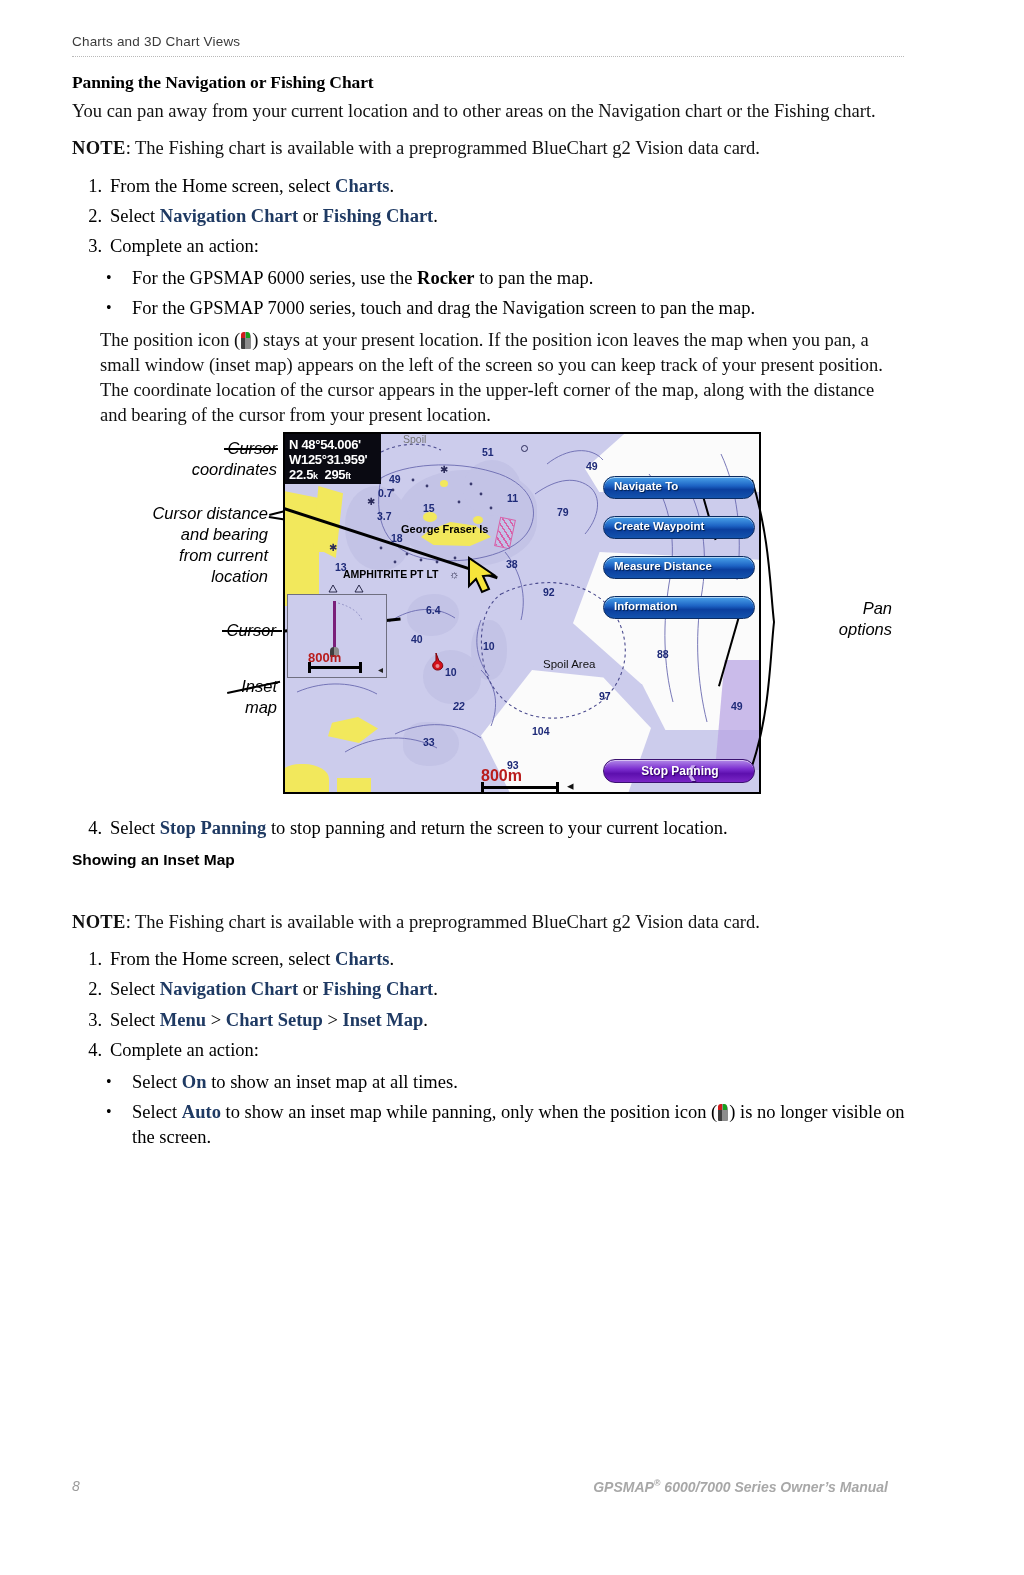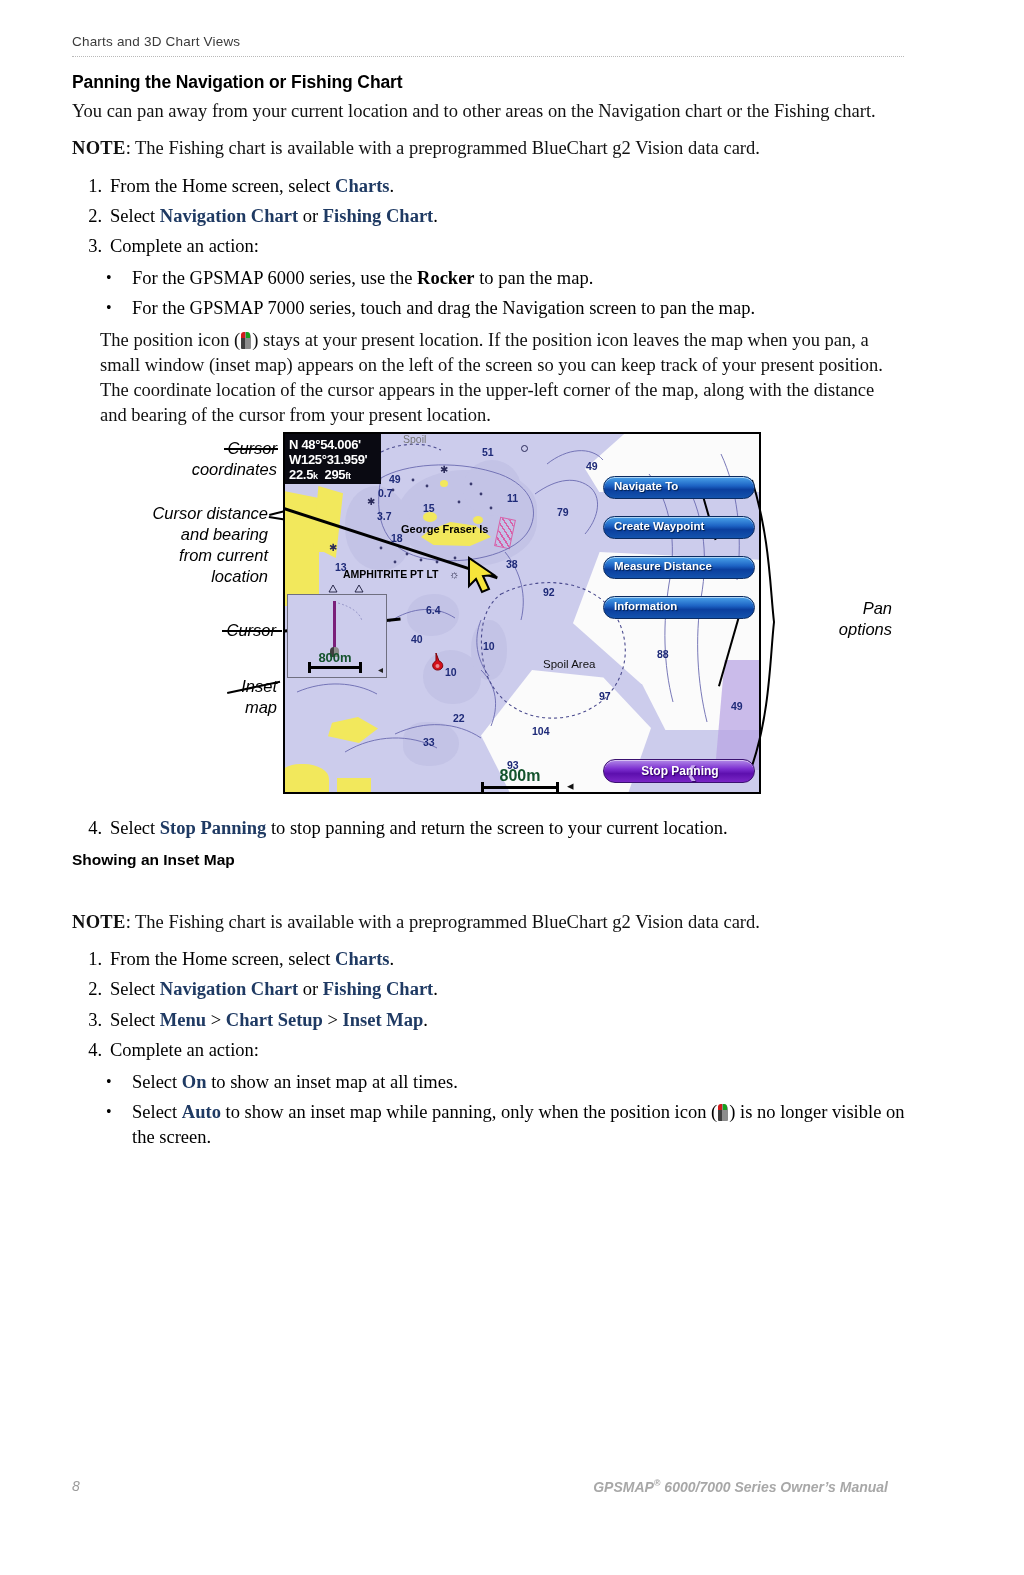--- a/index.html
+++ b/index.html
@@ -22,21 +22,21 @@
     font-size: 13.5px; color: #3b3b3b; letter-spacing: .2px;
   }
   .runrule {
     position: absolute; left: 72px; top: 56px; width: 832px; height: 0;
     border-top: 1px dotted #b9b9b9;
   }
 
   
   .h1 {
     position: absolute; left: 72px;
-    font-family: Liberation Sans, sans-serif;
+    font-family: Liberation Serif, serif;
     font-weight: bold; font-size: 17.5px; color: #000;
     letter-spacing: -0.1px;
   }
   .h2 {
     position: absolute; left: 72px;
     font-family: "Liberation Sans", sans-serif;
     font-weight: bold; font-size: 15.5px; color: #000;
   }
 
   
@@ -154,21 +154,21 @@
   }
 
   
   .inset {
     position: absolute; left: 2px; top: 160px; width: 100px; height: 84px;
     background: #ccccec; border: 1.6px solid #6f6f80; z-index: 14;
   }
   .scalebar { position: absolute; z-index: 15; }
   .scalebar .lbl {
     font-family: "Liberation Sans", sans-serif; font-weight: bold;
-    color: #14532d; white-space: nowrap; text-align: center;
+    color: #b91c1c; white-space: nowrap; text-align: left;
   }
   .scalebar .bar {
     position: relative; height: 3px; background: #000; margin-top: 1px;
   }
   .scalebar .bar:before, .scalebar .bar:after {
     content: ""; position: absolute; top: -4px; width: 3px; height: 11px; background: #000;
   }
   .scalebar .bar:before { left: 0; }
   .scalebar .bar:after  { right: 0; }
 
@@ -401,21 +401,21 @@
           <div class="depth" style="left: 221px; top: 124px;">38</div>
           <div class="depth" style="left: 258px; top: 152px;">92</div>
           <div class="depth" style="left: 141px; top: 170px;">6.4</div>
           <div class="depth" style="left: 126px; top: 199px;">40</div>
           <div class="depth" style="left: 198px; top: 206px;">10</div>
           <div class="depth" style="left: 84px; top: 207px;">90</div>
           <div class="depth" style="left: 14px; top: 232px;">88</div>
           <div class="depth" style="left: 372px; top: 214px;">88</div>
           <div class="depth" style="left: 160px; top: 232px;">10</div>
           <div class="depth" style="left: 314px; top: 256px;">97</div>
-          <div class="depth" style="left: 168px; top: 278px;">22</div>
+          <div class="depth" style="left: 168px; top: 266px; font-style: italic;">22</div>
           <div class="depth" style="left: 247px; top: 291px;">104</div>
           <div class="depth" style="left: 446px; top: 266px;">49</div>
           <div class="depth" style="left: 138px; top: 302px;">33</div>
           <div class="depth" style="left: 222px; top: 325px;">93</div>
           <div class="depth" style="left: 361px; top: 323px;">80</div>
         </div>
 
       <div style="position:absolute; left:236px; top:11px; width:7px; height:7px; border:1.3px solid #2a2a5a; border-radius:50%;"></div>
 
       <div style="position:absolute; left:82px; top:62px; font-size:10px; color:#2a2a5a; font-family:'Liberation Sans',sans-serif;">✱</div>

